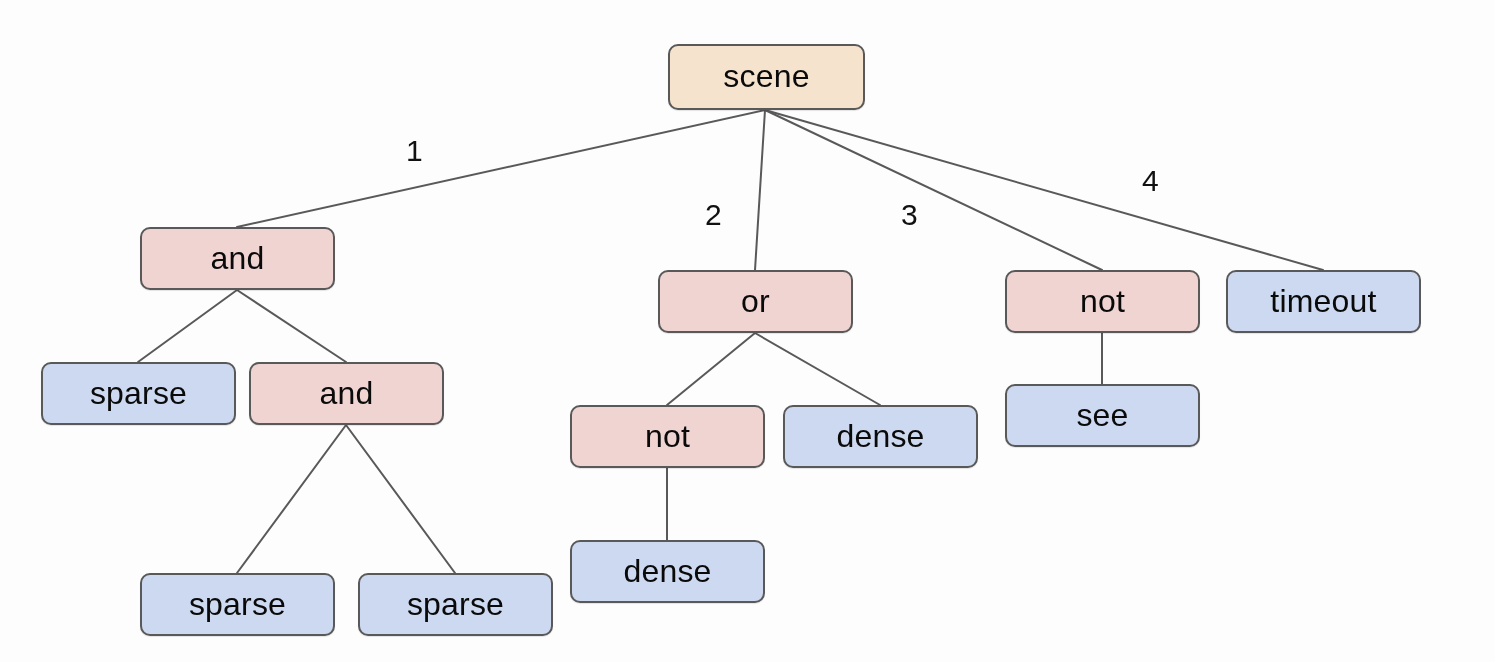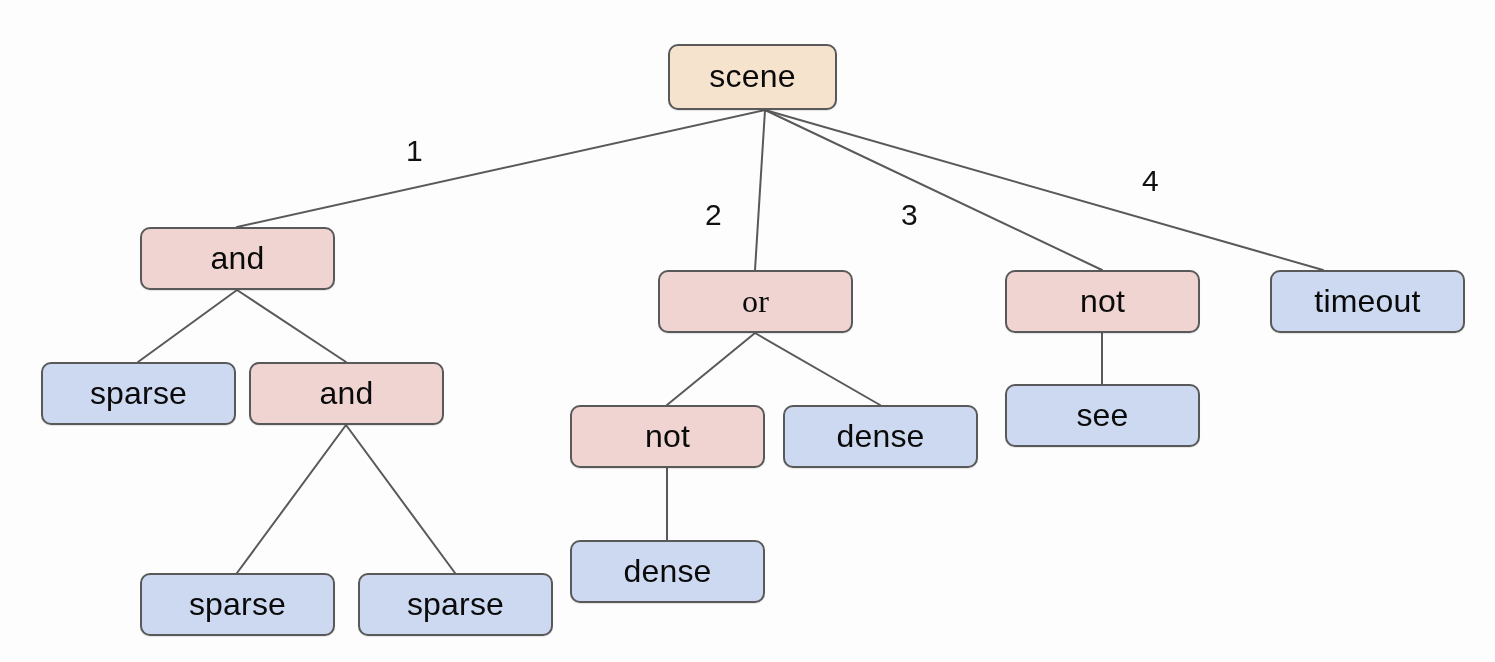--- a/index.html
+++ b/index.html
@@ -63,56 +63,56 @@
       <line x1="765" y1="110" x2="1323" y2="270" stroke="#595959" stroke-width="2" stroke-linecap="round"></line>
       <line x1="237" y1="290" x2="138" y2="362" stroke="#595959" stroke-width="2" stroke-linecap="round"></line>
       <line x1="237" y1="290" x2="346" y2="362" stroke="#595959" stroke-width="2" stroke-linecap="round"></line>
       <line x1="346" y1="425" x2="237" y2="573" stroke="#595959" stroke-width="2" stroke-linecap="round"></line>
       <line x1="346" y1="425" x2="455" y2="573" stroke="#595959" stroke-width="2" stroke-linecap="round"></line>
       <line x1="755" y1="333" x2="667" y2="405" stroke="#595959" stroke-width="2" stroke-linecap="round"></line>
       <line x1="755" y1="333" x2="880" y2="405" stroke="#595959" stroke-width="2" stroke-linecap="round"></line>
       <line x1="667" y1="468" x2="667" y2="540" stroke="#595959" stroke-width="2" stroke-linecap="round"></line>
       <line x1="1102" y1="333" x2="1102" y2="405" stroke="#595959" stroke-width="2" stroke-linecap="round"></line>
     </svg>
-<div class="node" style="left: 668px; top: 44px; width: 169px; height: 66px; background: rgb(245, 227, 206); border-color: rgb(89, 89, 89); color: rgb(10, 10, 10);">
+<div class="node" style="left: 668px; top: 44px; width: 197px; height: 66px; background: rgb(245, 227, 206); border-color: rgb(89, 89, 89); color: rgb(10, 10, 10);">
       <span class="node-label">scene</span>
     </div>
     <div class="node" style="left: 140px; top: 227px; width: 195px; height: 63px; background: rgb(239, 212, 210); border-color: rgb(89, 89, 89); color: rgb(10, 10, 10);">
       <span class="node-label">and</span>
     </div>
     <div class="node" style="left: 41px; top: 362px; width: 195px; height: 63px; background: rgb(205, 217, 240); border-color: rgb(89, 89, 89); color: rgb(10, 10, 10);">
       <span class="node-label">sparse</span>
     </div>
     <div class="node" style="left: 249px; top: 362px; width: 195px; height: 63px; background: rgb(239, 212, 210); border-color: rgb(89, 89, 89); color: rgb(10, 10, 10);">
       <span class="node-label">and</span>
     </div>
     <div class="node" style="left: 140px; top: 573px; width: 195px; height: 63px; background: rgb(205, 217, 240); border-color: rgb(89, 89, 89); color: rgb(10, 10, 10);">
       <span class="node-label">sparse</span>
     </div>
     <div class="node" style="left: 358px; top: 573px; width: 195px; height: 63px; background: rgb(205, 217, 240); border-color: rgb(89, 89, 89); color: rgb(10, 10, 10);">
       <span class="node-label">sparse</span>
     </div>
-    <div class="node" style="left: 658px; top: 270px; width: 195px; height: 63px; background: rgb(239, 212, 210); border-color: rgb(89, 89, 89); color: rgb(10, 10, 10); font-family: Liberation Serif, serif;">
+    <div class="node" style="left: 658px; top: 270px; width: 195px; height: 63px; background: rgb(239, 212, 210); border-color: rgb(89, 89, 89); color: rgb(10, 10, 10);">
       <span class="node-label">or</span>
     </div>
     <div class="node" style="left: 570px; top: 405px; width: 195px; height: 63px; background: rgb(239, 212, 210); border-color: rgb(89, 89, 89); color: rgb(10, 10, 10);">
       <span class="node-label">not</span>
     </div>
     <div class="node" style="left: 783px; top: 405px; width: 195px; height: 63px; background: rgb(205, 217, 240); border-color: rgb(89, 89, 89); color: rgb(10, 10, 10);">
       <span class="node-label">dense</span>
     </div>
     <div class="node" style="left: 570px; top: 540px; width: 195px; height: 63px; background: rgb(205, 217, 240); border-color: rgb(89, 89, 89); color: rgb(10, 10, 10);">
       <span class="node-label">dense</span>
     </div>
     <div class="node" style="left: 1005px; top: 270px; width: 195px; height: 63px; background: rgb(239, 212, 210); border-color: rgb(89, 89, 89); color: rgb(10, 10, 10);">
       <span class="node-label">not</span>
     </div>
     <div class="node" style="left: 1005px; top: 384px; width: 195px; height: 63px; background: rgb(205, 217, 240); border-color: rgb(89, 89, 89); color: rgb(10, 10, 10);">
       <span class="node-label">see</span>
     </div>
-    <div class="node" style="left: 1270px; top: 270px; width: 195px; height: 63px; background: rgb(205, 217, 240); border-color: rgb(89, 89, 89); color: rgb(10, 10, 10);">
+    <div class="node" style="left: 1226px; top: 270px; width: 195px; height: 63px; background: rgb(205, 217, 240); border-color: rgb(89, 89, 89); color: rgb(10, 10, 10);">
       <span class="node-label">timeout</span>
     </div>
     <span class="edge-label" style="left: 406px; top: 136px;">1</span>
     <span class="edge-label" style="left: 705px; top: 200px;">2</span>
     <span class="edge-label" style="left: 901px; top: 200px;">3</span>
     <span class="edge-label" style="left: 1142px; top: 166px;">4</span>
   </div>
 
 </body></html>

